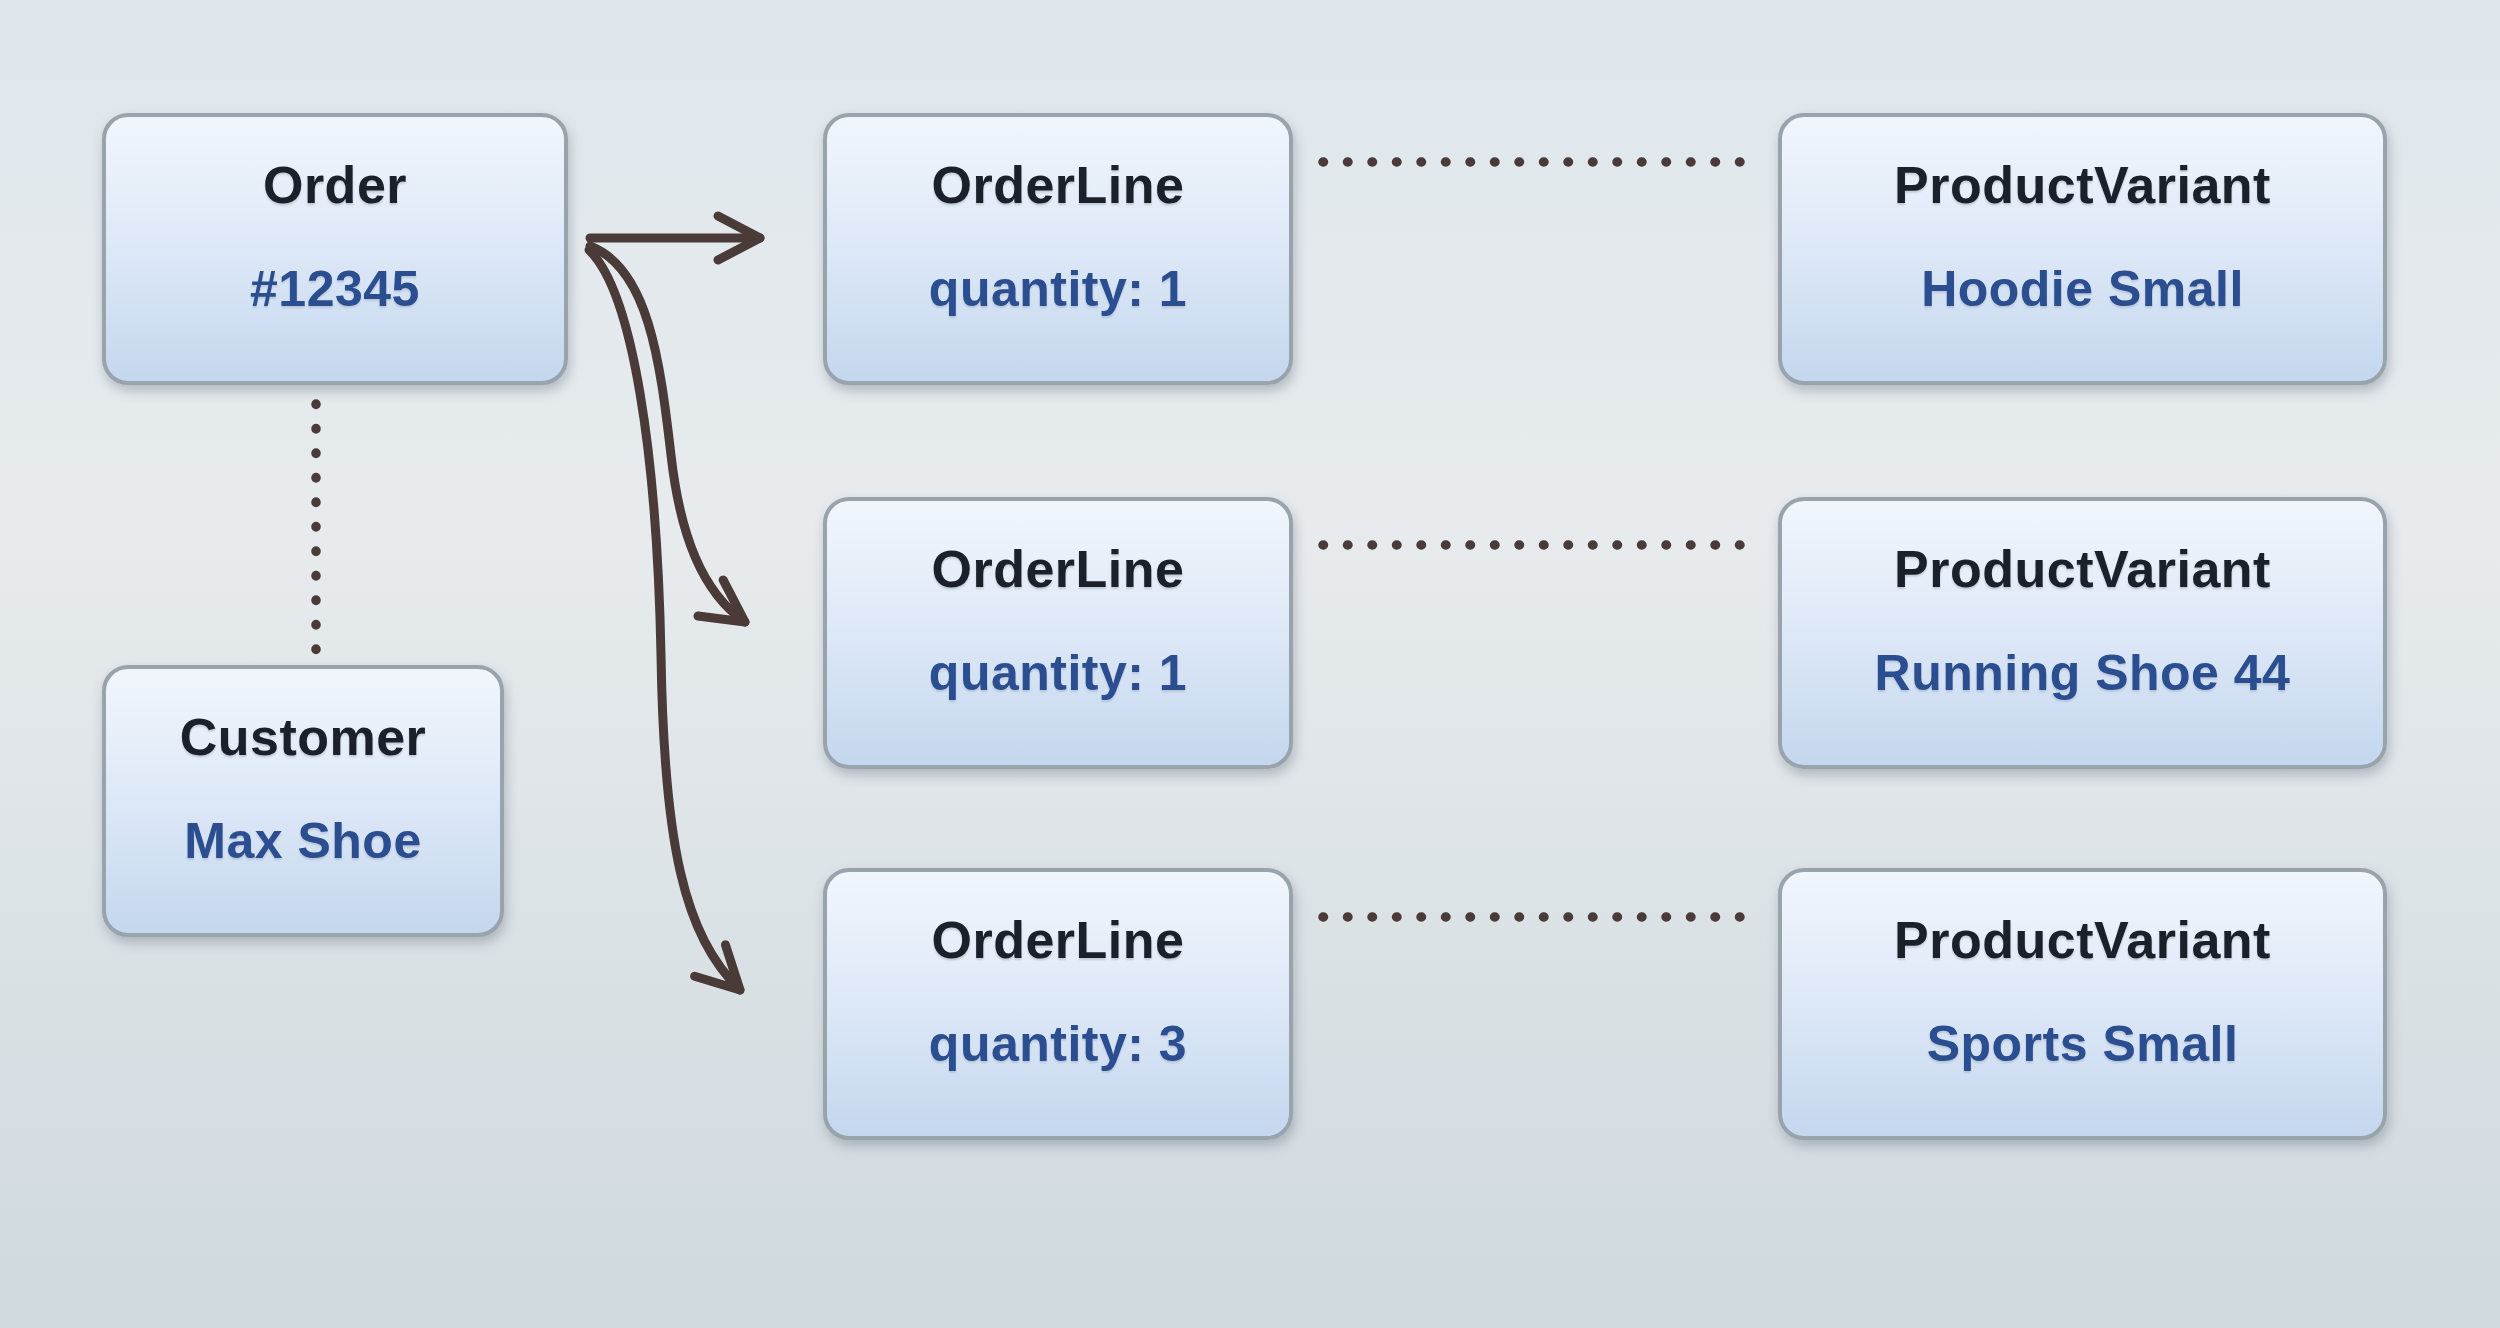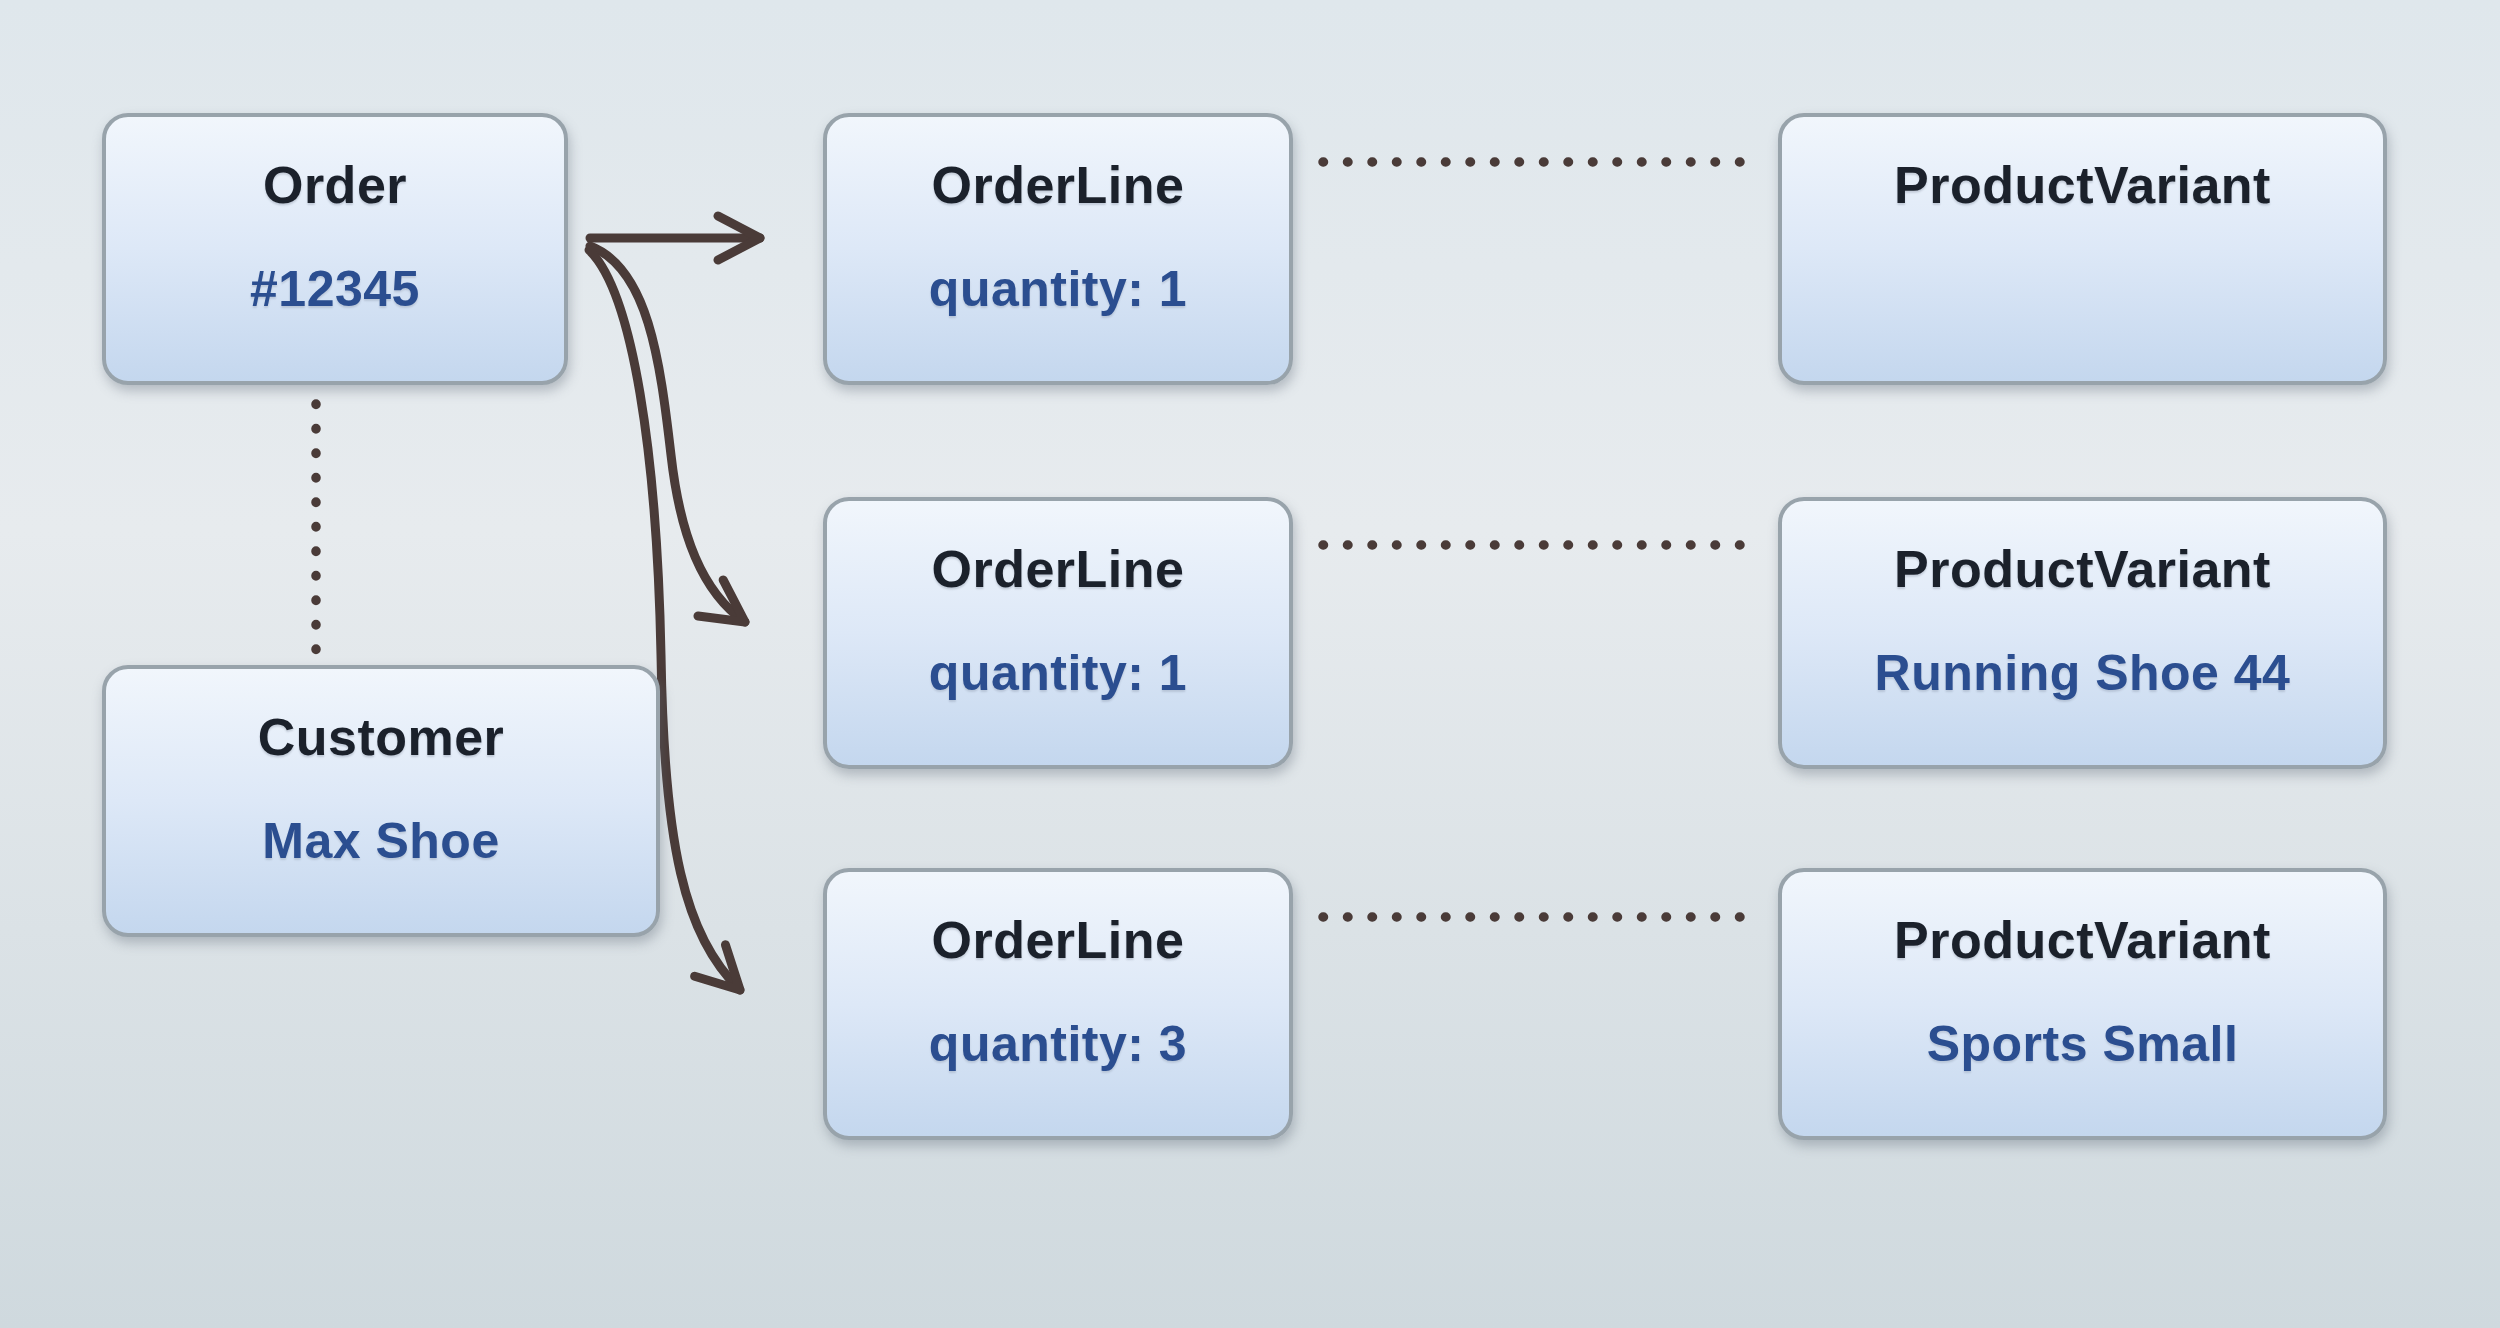--- a/index.html
+++ b/index.html
@@ -51,21 +51,21 @@
     margin-top: 44px;
     font-size: 50px;
     line-height: 60px;
     font-weight: bold;
     color: #2b4e90;
     letter-spacing: 0.5px;
     text-shadow: 0 2px 2px rgba(40,50,70,0.15);
   }
   
   .order-box          { left: 102px;  top: 113px; width: 466px; height: 272px; }
-  .customer-box       { left: 102px;  top: 665px; width: 558px; height: 272px; }
+  .customer-box       { left: 102px;  top: 665px; width: 402px; height: 272px; }
   .orderline-box-1    { left: 823px;  top: 113px; width: 470px; height: 272px; }
   .orderline-box-2    { left: 823px;  top: 497px; width: 470px; height: 272px; }
   .orderline-box-3    { left: 823px;  top: 868px; width: 470px; height: 272px; }
   .variant-box-1      { left: 1778px; top: 113px; width: 609px; height: 272px; }
   .variant-box-2      { left: 1778px; top: 497px; width: 609px; height: 272px; }
   .variant-box-3      { left: 1778px; top: 868px; width: 609px; height: 272px; }
 
   .solid-link {
     fill: none;
     stroke: #4a3b38;
@@ -130,20 +130,21 @@
     <div class="ename">OrderLine</div>
     <div class="evalue">quantity: 1</div>
   </div>
   <div class="ebox orderline-box-3">
     <div class="ename">OrderLine</div>
     <div class="evalue">quantity: 3</div>
   </div>
 
   <div class="ebox variant-box-1">
     <div class="ename">ProductVariant</div>
+    <div class="evalue">Hoodie Small</div>
   </div>
   <div class="ebox variant-box-2">
     <div class="ename">ProductVariant</div>
     <div class="evalue">Running Shoe 44</div>
   </div>
   <div class="ebox variant-box-3">
     <div class="ename">ProductVariant</div>
     <div class="evalue">Sports Small</div>
   </div>
 

